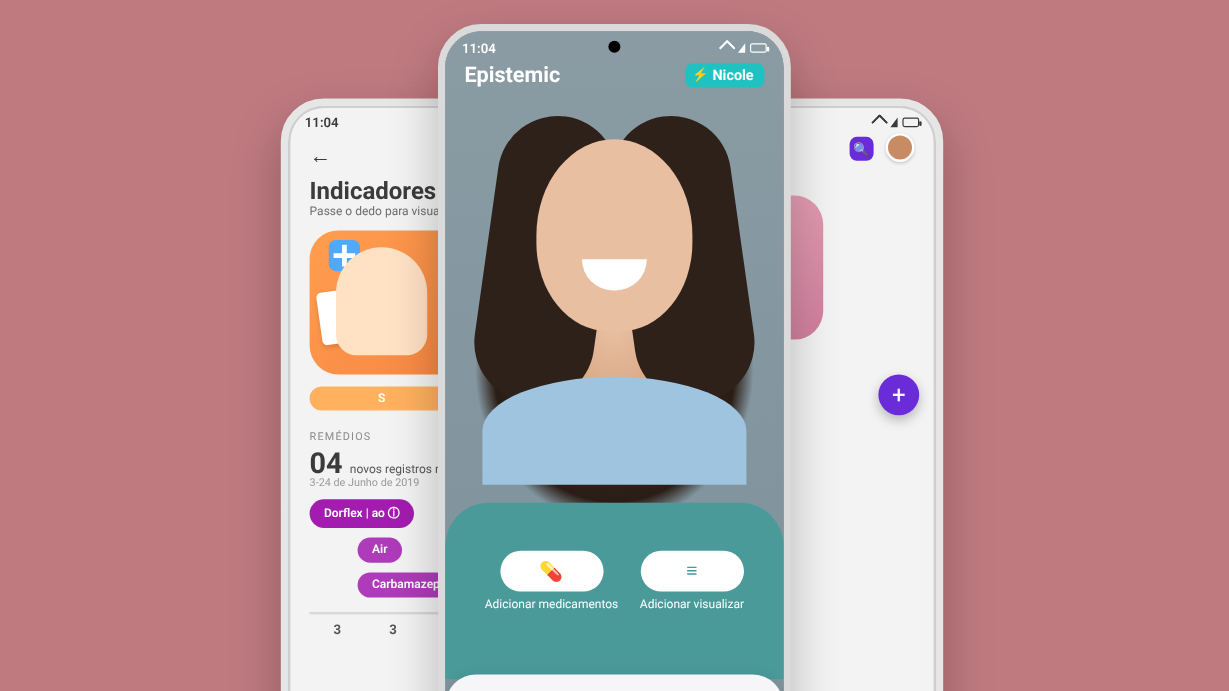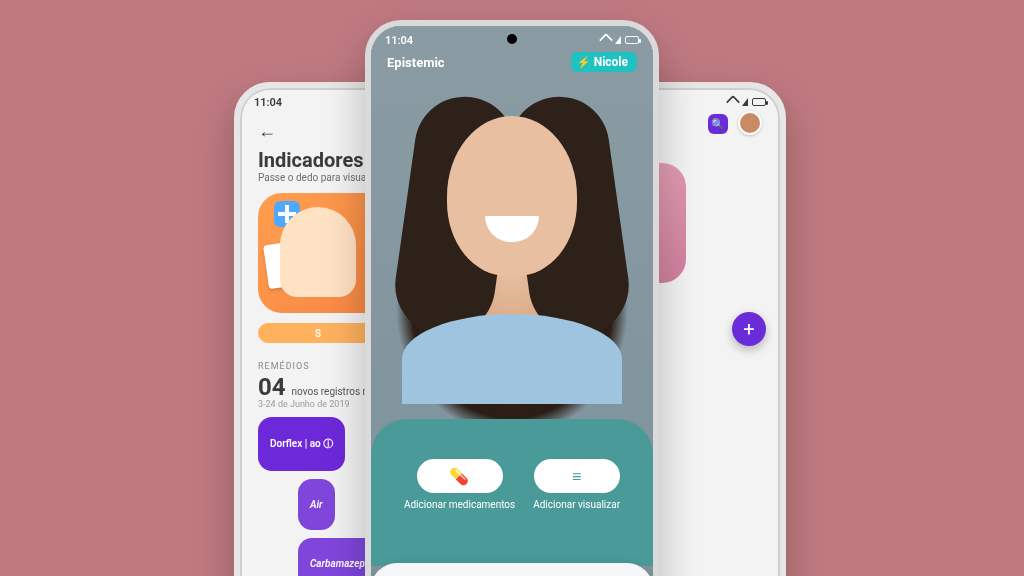--- a/index.html
+++ b/index.html
@@ -75,25 +75,25 @@
   .ind-card .cross::after{left:4px;top:11px;width:18px;height:4px;}
   .seg { margin-top:10px; display:flex; gap:6px; }
   .seg .pill { flex:1; height:20px; background:#fff; border-radius:10px; font-size:10px; display:flex;align-items:center;justify-content:center; color:#888; font-weight:600; border:1px solid #e4e4e4; }
   .seg .pill.on { background:#ffb15e; color:#fff; border-color:#ffb15e; }
   .rem-label { margin-top:18px; font-size:9px; letter-spacing:1px; color:#8a8a8a; }
   .rem-row { display:flex; align-items:baseline; gap:6px; margin-top:2px; }
   .rem-num { font-size:24px; font-weight:700; }
   .rem-txt { font-size:10px; color:#555; }
   .rem-date{ font-size:9px; color:#9a9a9a; margin-top:-2px; }
   .med-chip {
-    margin-top:8px; display:inline-block; padding:20px 12px;
-    background:#6d28d9; color:#fff; border-radius:14px;
+    margin-top:8px; display:inline-block; padding:5px 12px;
+    background:#a21caf; color:#fff; border-radius:14px;
     font-size:10px; font-weight:600;
   }
-  .med-chip.r { margin-left:40px; opacity:.85;font-style:italic; }
+  .med-chip.r { margin-left:40px; opacity:.85; }
   .ruler { margin-top:12px; display:flex; gap:40px; padding-left:20px; font-size:11px; font-weight:700; color:#555; border-top:2px solid #d8d8d8; padding-top:6px; }
 
   
   .phone.right .content { padding:8px 18px 0; color:#3b3b3b; position:relative; }
   .r-search {
     position:absolute; right:52px; top:2px;
     width:20px;height:20px;border-radius:6px;background:#6a2bd9;
     display:flex;align-items:center;justify-content:center;color:#fff;font-size:11px;
   }
   .r-avatar { position:absolute; right:18px; top:-1px; width:24px;height:24px;border-radius:50%;background:#c98b63;border:2px solid #fff;box-shadow:0 1px 3px rgba(0,0,0,.2); }
@@ -139,21 +139,21 @@
     position:absolute; top:70px; width:100px;height:240px;
     background:#2e211a; border-radius:60px;
   }
   .hero .hair-l{ left:34px; transform:rotate(8deg);}
   .hero .hair-r{ right:34px; transform:rotate(-8deg);}
   .hero .smile{
     position:absolute; left:50%; top:190px; transform:translateX(-50%);
     width:54px;height:26px; background:#fff; border-radius:0 0 30px 30px;
   }
   .c-header { position:absolute; top:26px; left:16px; right:16px; display:flex;justify-content:space-between;align-items:center; z-index:5; }
-  .brand { color:#fff; font-weight:700; font-size:13px; }
+  .brand { color:#fff; font-weight:700; font-size:18px; }
   .crise-pill { background:#1fc1c1; color:#fff; padding:3px 9px 3px 6px; border-radius:6px; font-size:12px; font-weight:700; display:flex;align-items:center;gap:3px; }
   .crise-pill::before{content:"⚡"; font-size:11px;}
 
   .bottom-card {
     position:absolute; left:0; right:0; bottom:48px;
     background:#4a9a9a;
     border-radius:36px 36px 0 0;
     padding:22px 18px 56px;
     color:#fff; text-align:center;
     z-index:4;

